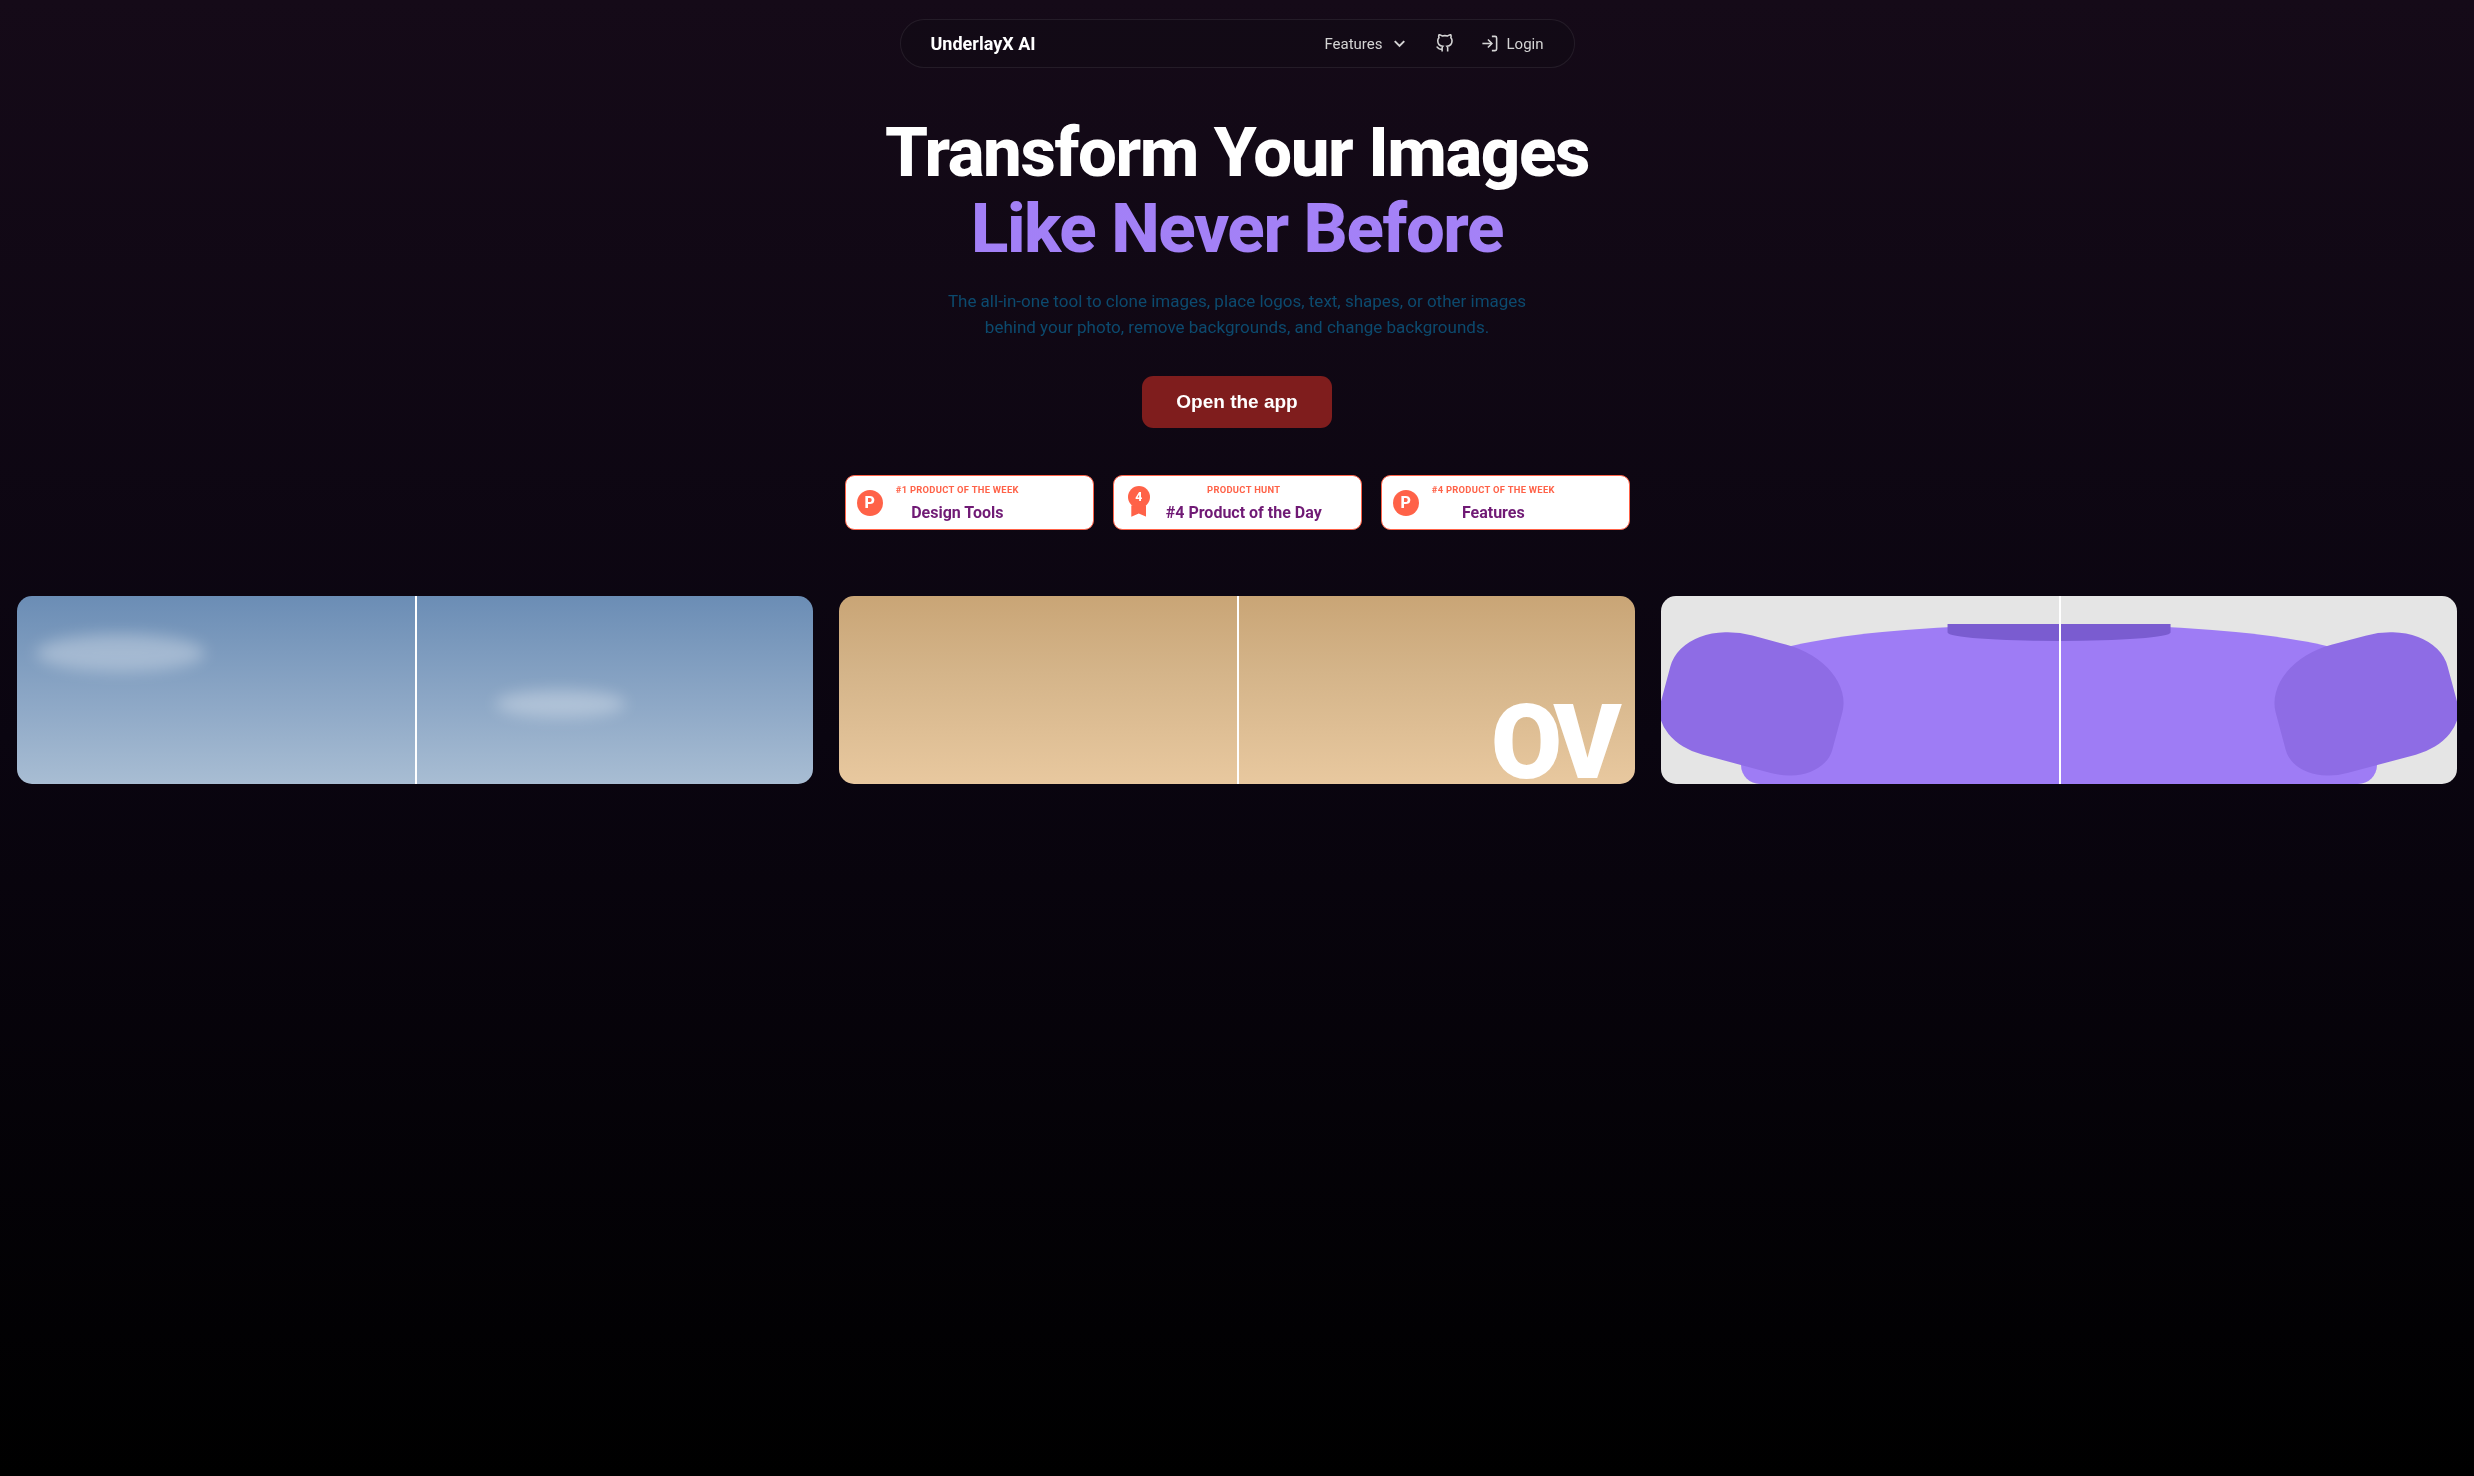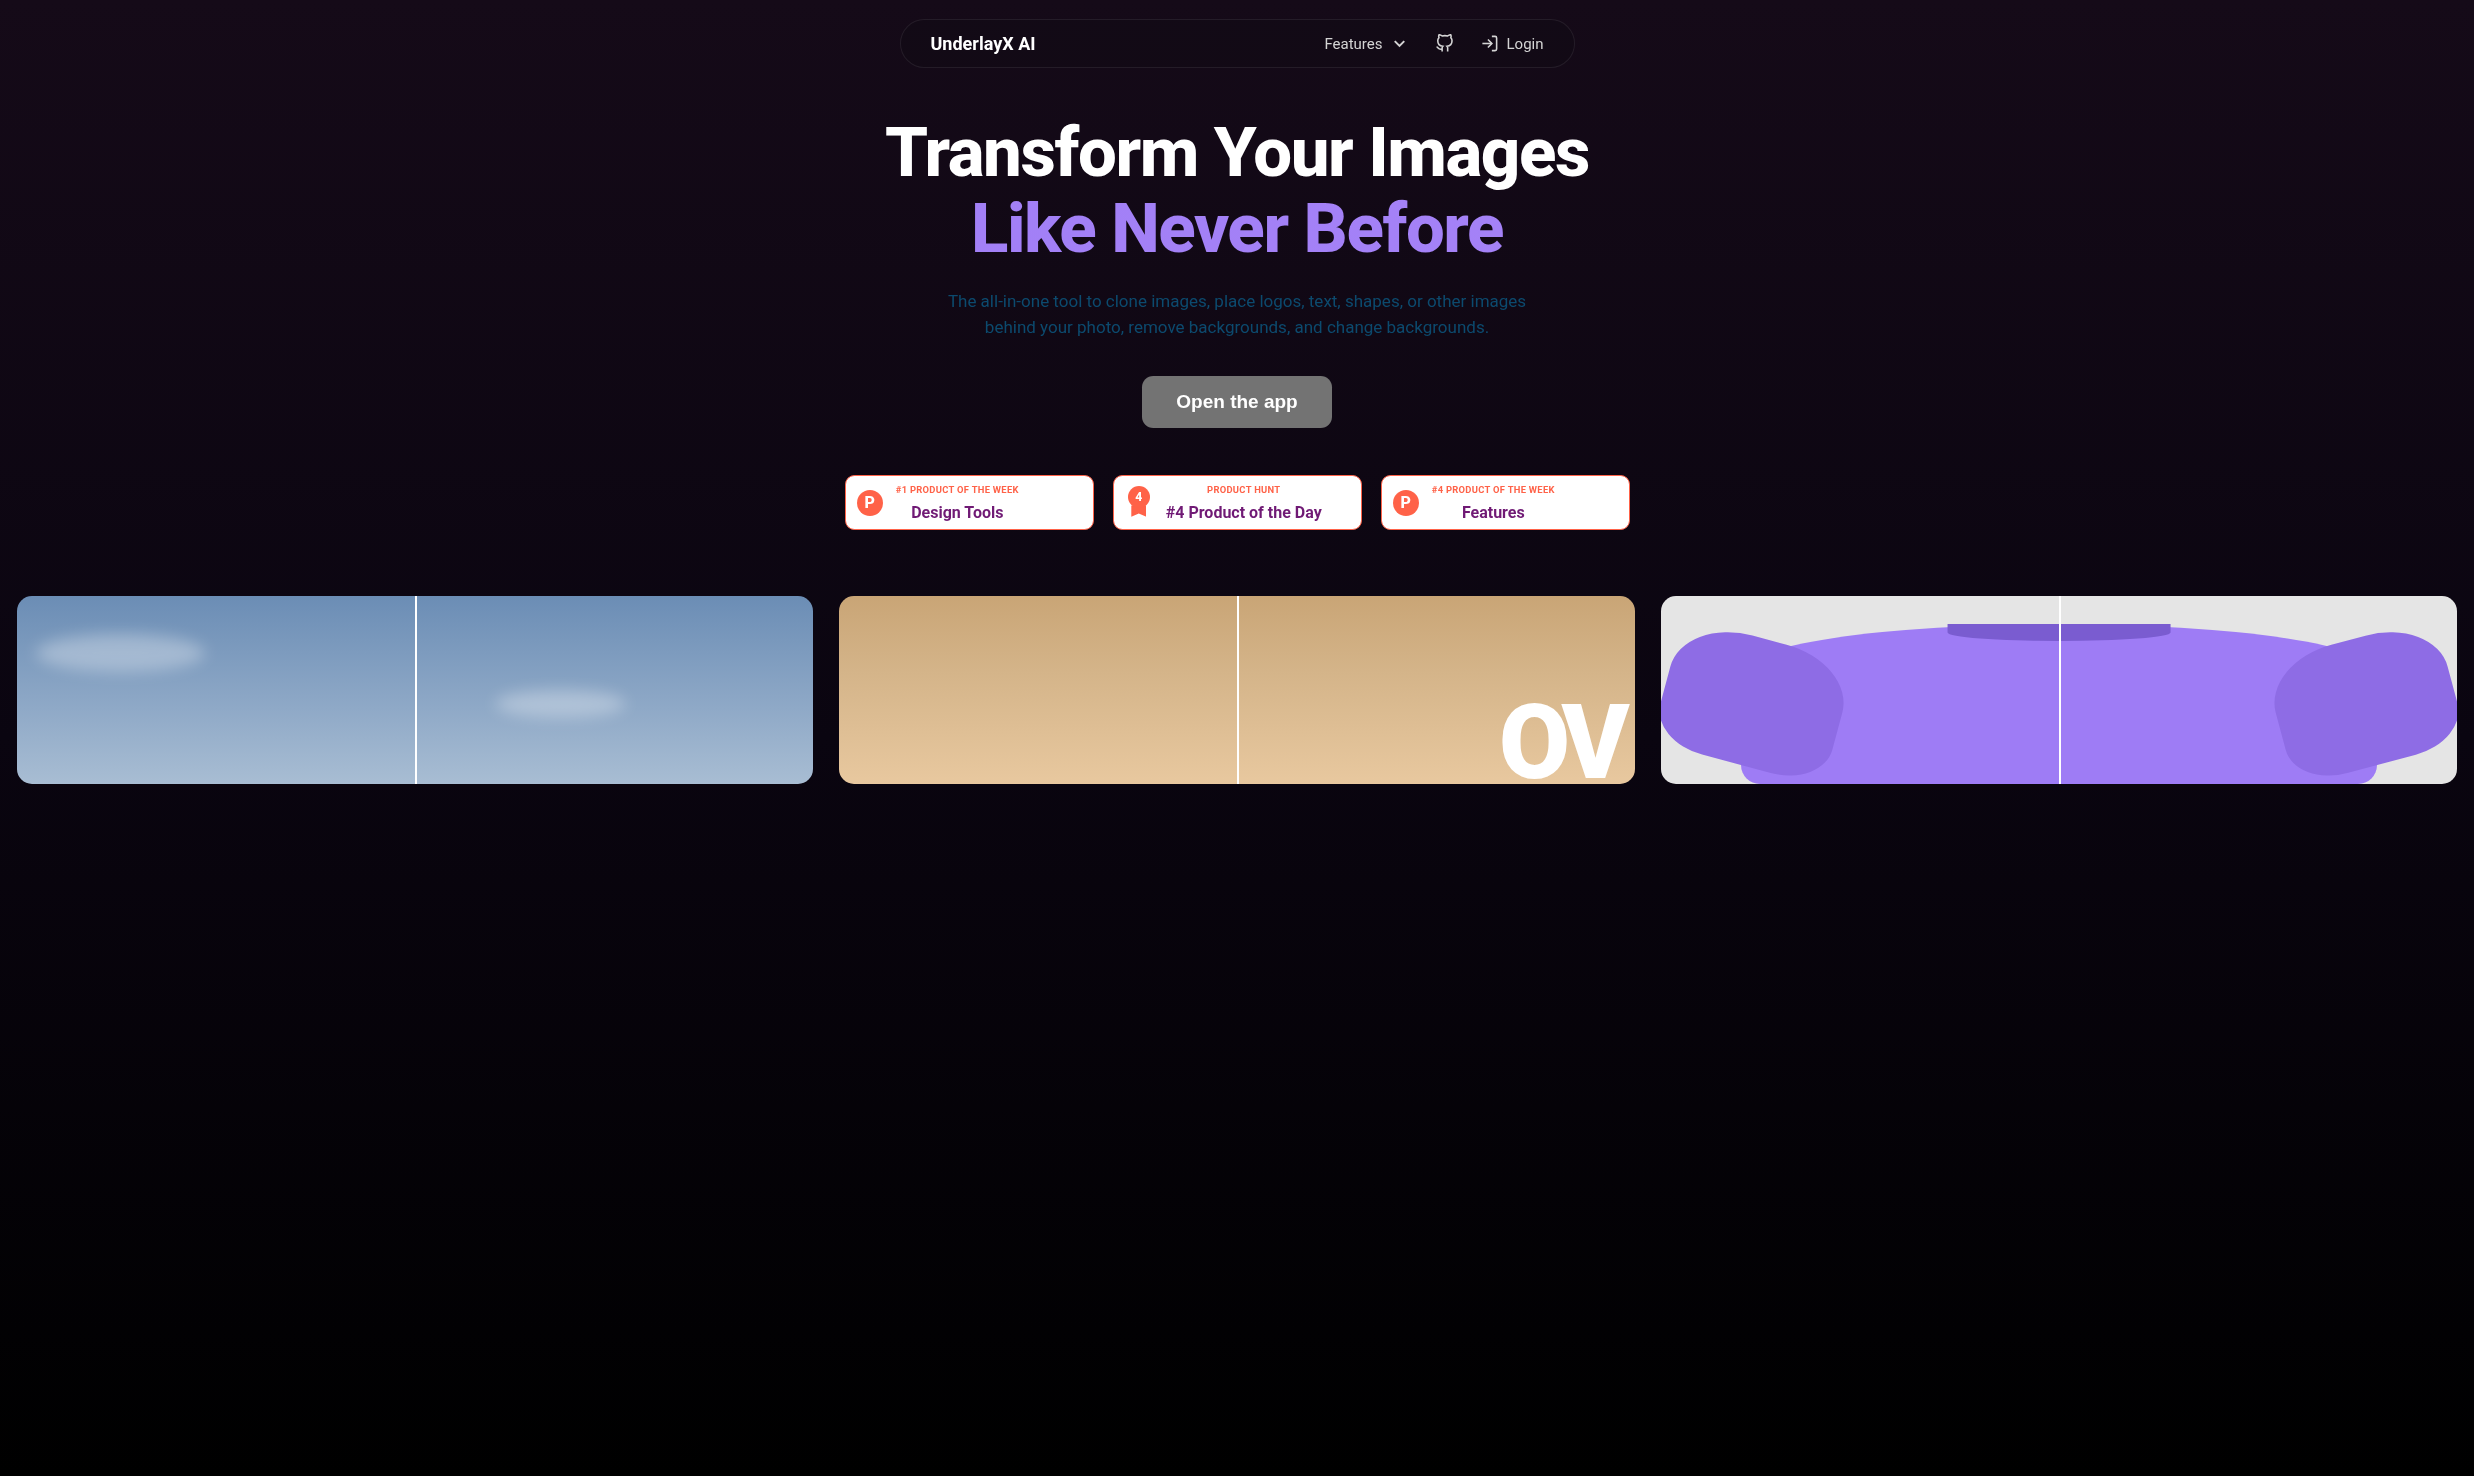--- a/index.html
+++ b/index.html
@@ -65,21 +65,21 @@
 .subtitle {
   color: #0c4a6e;
   font-size: 17px;
   line-height: 1.5;
   max-width: 600px;
   margin: 22.5px auto 0;
 }
 .cta {
   display: inline-block;
   margin-top: 36px;
-  background: #737373;
+  background: #7f1d1d;
   color: #fff;
   font-weight: 700;
   font-size: 19px;
   padding: 15px 34px;
   border-radius: 11.3px;
   border: none;
   cursor: pointer;
 }
 .badges {
   display: flex;
@@ -216,21 +216,21 @@
 .cloud {
   position: absolute;
   background: rgba(255,255,255,0.3);
   border-radius: 50%;
   filter: blur(7.5px);
 }
 .c1 { width: 169px; height: 38px; top: 38px; left: 19px; }
 .c2 { width: 131px; height: 28px; top: 94px; left: 60%; }
 .bigtext {
   position: absolute;
-  right: 13px;
+  right: 21px;
   bottom: -19px;
   font-size: 103px;
   font-weight: 900;
   color: #fff;
   letter-spacing: -7.5px;
 }
 </style>
 </head>
 <body>
 

